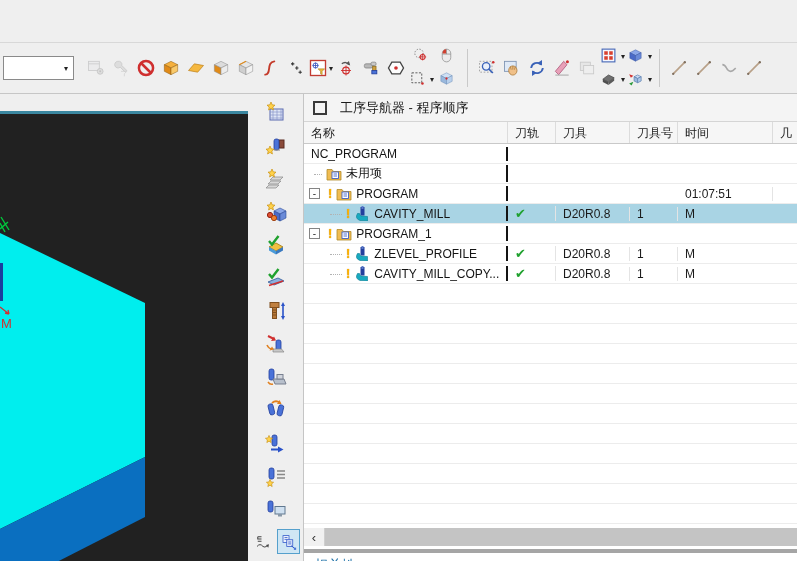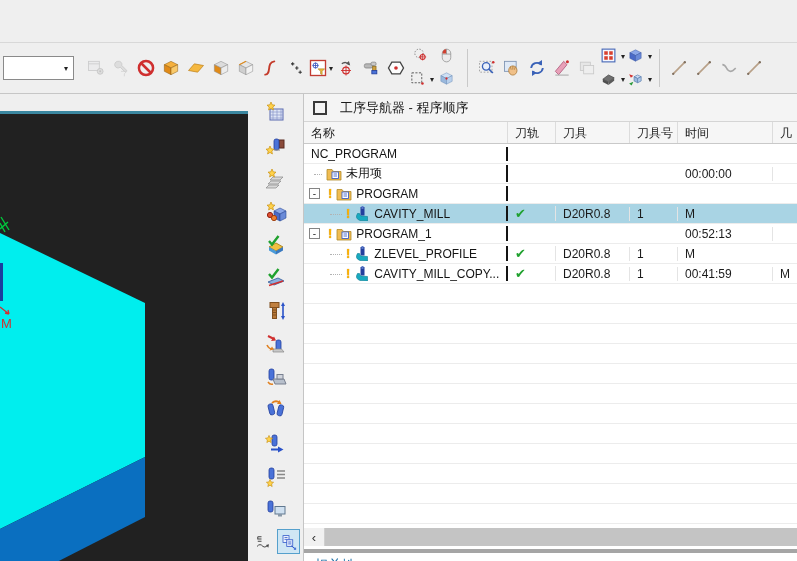--- a/index.html
+++ b/index.html
@@ -596,39 +596,39 @@
                   <path d="M1 3 h5 l1.5 2 H15 v8.5 H1 z" fill="#f0bc52" stroke="#b08a28" stroke-width=".8"></path>
                   <rect x="6" y="5.5" width="6.5" height="6.5" fill="#fff" stroke="#2a52c8" stroke-width=".8"></rect>
                   <path d="M7.5 7.5 h3.5 M7.5 9.5 h3.5" stroke="#2a52c8" stroke-width=".8"></path>
                 </svg>
               </span>
               <span class="tlabel">未用项</span>
             </div>
             <div class="cell c1"></div>
             <div class="cell c2 pad"></div>
             <div class="cell c3 pad"></div>
-            <div class="cell c4 pad">00:00:00</div>
             <div class="cell c5 pad"></div>
           </div>
           <div class="trow">
             <div class="cell c0 name">
               <span class="exp">-</span>
               <span class="excl">!</span>
               <span class="tico">
                 <svg viewBox="0 0 16 14">
                   <path d="M1 3 h5 l1.5 2 H15 v8.5 H1 z" fill="#f0bc52" stroke="#b08a28" stroke-width=".8"></path>
                   <rect x="6" y="5.5" width="6.5" height="6.5" fill="#fff" stroke="#2a52c8" stroke-width=".8"></rect>
                   <path d="M7.5 7.5 h3.5 M7.5 9.5 h3.5" stroke="#2a52c8" stroke-width=".8"></path>
                 </svg>
               </span>
               <span class="tlabel">PROGRAM</span>
             </div>
             <div class="cell c1"></div>
             <div class="cell c2 pad"></div>
             <div class="cell c3 pad"></div>
+            <div class="cell c4 pad">01:07:51</div>
             <div class="cell c5 pad"></div>
           </div>
           <div class="trow sel">
             <div class="cell c0 name">
               <span class="stub l2"></span>
               <span class="excl">!</span>
               <span class="tico">
                 <svg viewBox="0 0 16 15">
                   <rect x="6.5" y="1" width="4" height="8.5" fill="#23409e"></rect>
                   <rect x="7.5" y="0" width="2" height="3" fill="#5a78c8"></rect>
@@ -653,21 +653,20 @@
                   <path d="M1 3 h5 l1.5 2 H15 v8.5 H1 z" fill="#f0bc52" stroke="#b08a28" stroke-width=".8"></path>
                   <rect x="6" y="5.5" width="6.5" height="6.5" fill="#fff" stroke="#2a52c8" stroke-width=".8"></rect>
                   <path d="M7.5 7.5 h3.5 M7.5 9.5 h3.5" stroke="#2a52c8" stroke-width=".8"></path>
                 </svg>
               </span>
               <span class="tlabel">PROGRAM_1</span>
             </div>
             <div class="cell c1"></div>
             <div class="cell c2 pad"></div>
             <div class="cell c3 pad"></div>
-            <div class="cell c4 pad">00:52:13</div>
             <div class="cell c5 pad"></div>
           </div>
           <div class="trow">
             <div class="cell c0 name">
               <span class="stub l2"></span>
               <span class="excl">!</span>
               <span class="tico">
                 <svg viewBox="0 0 16 15">
                   <rect x="6.5" y="1" width="4" height="8.5" fill="#23409e"></rect>
                   <rect x="7.5" y="0" width="2" height="3" fill="#5a78c8"></rect>
@@ -694,21 +693,20 @@
                   <path d="M3.5 7.5 q-3 5 2.5 7 l7.5 .5 v-4.5 l-6.5 -.5 q-1.5 -.8 -1.5 -2.5 z" fill="#18aac0" stroke="#0c7a90" stroke-width=".6"></path>
                 </svg>
               </span>
               <span class="tlabel">CAVITY_MILL_COPY...</span>
             </div>
             <div class="cell c1">
               <span class="chk">✔</span>
             </div>
             <div class="cell c2 pad">D20R0.8</div>
             <div class="cell c3 pad">1</div>
-            <div class="cell c4 pad">00:41:59</div>
             <div class="cell c5 pad">M</div>
           </div>
           <div class="trow">
             <div class="cell c0 name"></div>
             <div class="cell c1"></div>
             <div class="cell c2"></div>
             <div class="cell c3"></div>
             <div class="cell c4"></div>
             <div class="cell c5"></div>
           </div>

